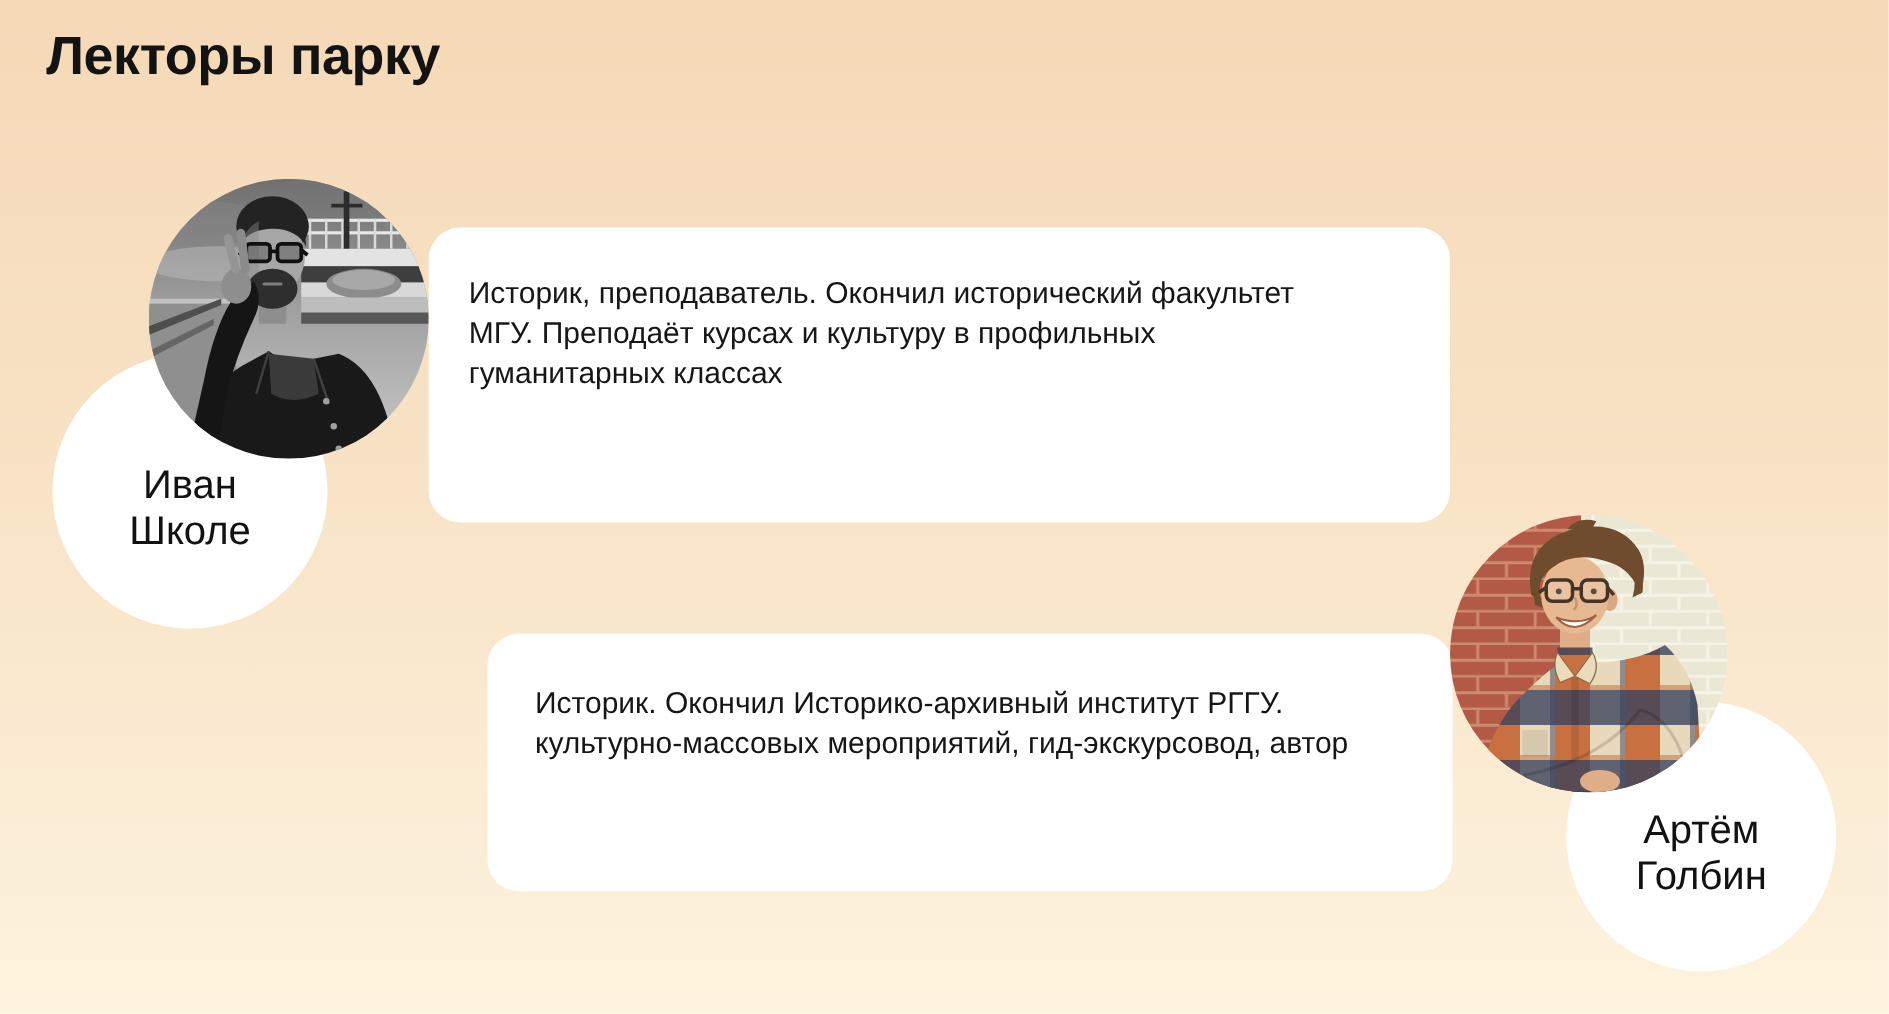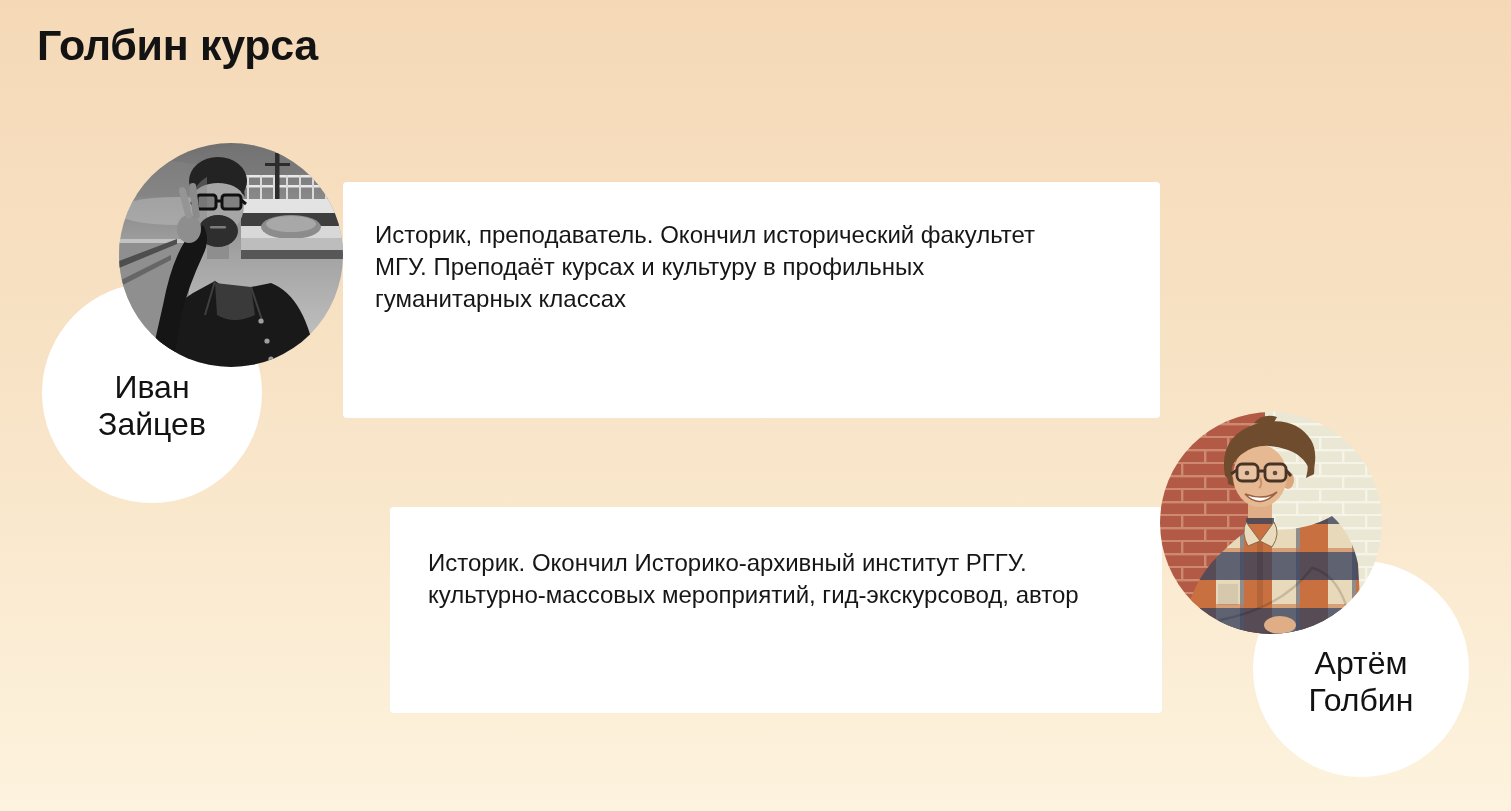--- a/index.html
+++ b/index.html
@@ -16,21 +16,21 @@
   .page-title {
     position:absolute; left:37px; top:20px;
     font-size:43px; line-height:50px; font-weight:700;
     color:#131313; letter-spacing:-0.3px;
     margin:0;
   }
 
   .bio-card {
     position:absolute;
     background:#ffffff;
-    border-radius:4px;
+    border-radius:25px;
     box-sizing:border-box;
     z-index:1;
     overflow:hidden;
   }
   .bio-card-1 { left:343px; top:182px; width:817px; height:236px; padding:37px 28px 0 32px; }
   .bio-card-2 { left:390px; top:507px; width:772px; height:206px; padding:40px 28px 0 38px; }
 
   .bio-line {
     font-size:24px; line-height:32px;
     color:#161616;
@@ -60,33 +60,33 @@
   }
   .photo-circle-1 { left:119px; top:143px; width:224px; height:224px; }
   .photo-circle-2 { left:1160px; top:412px; width:222px; height:222px; }
   .photo-circle svg { display:block; width:100%; height:100%; }
 </style>
 </head>
 <body>
 
 <div class="stage">
 
-  <h1 class="page-title">Голбин курса</h1>
+  <h1 class="page-title">Лекторы парку</h1>
 
   <section>
     <div class="bio-card bio-card-1">
       <div class="bio-line">Историк, преподаватель. Окончил исторический факультет</div>
       <div class="bio-line">МГУ. Преподаёт курсах и культуру в профильных</div>
       <div class="bio-line">гуманитарных классах</div>
     </div>
 
     <div class="name-circle name-circle-1">
       <div class="lecturer-name">
         <span>Иван</span><br>
-        <span>Зайцев</span>
+        <span>Школе</span>
       </div>
     </div>
 
     <div class="photo-circle photo-circle-1">
       <svg viewBox="0 0 224 224" aria-hidden="true">
         <defs>
           <linearGradient id="sky1" x1="0" y1="0" x2="0" y2="1">
             <stop offset="0" stop-color="#6f6f6f"></stop>
             <stop offset="0.5" stop-color="#a3a3a3"></stop>
             <stop offset="1" stop-color="#c9c9c9"></stop>

